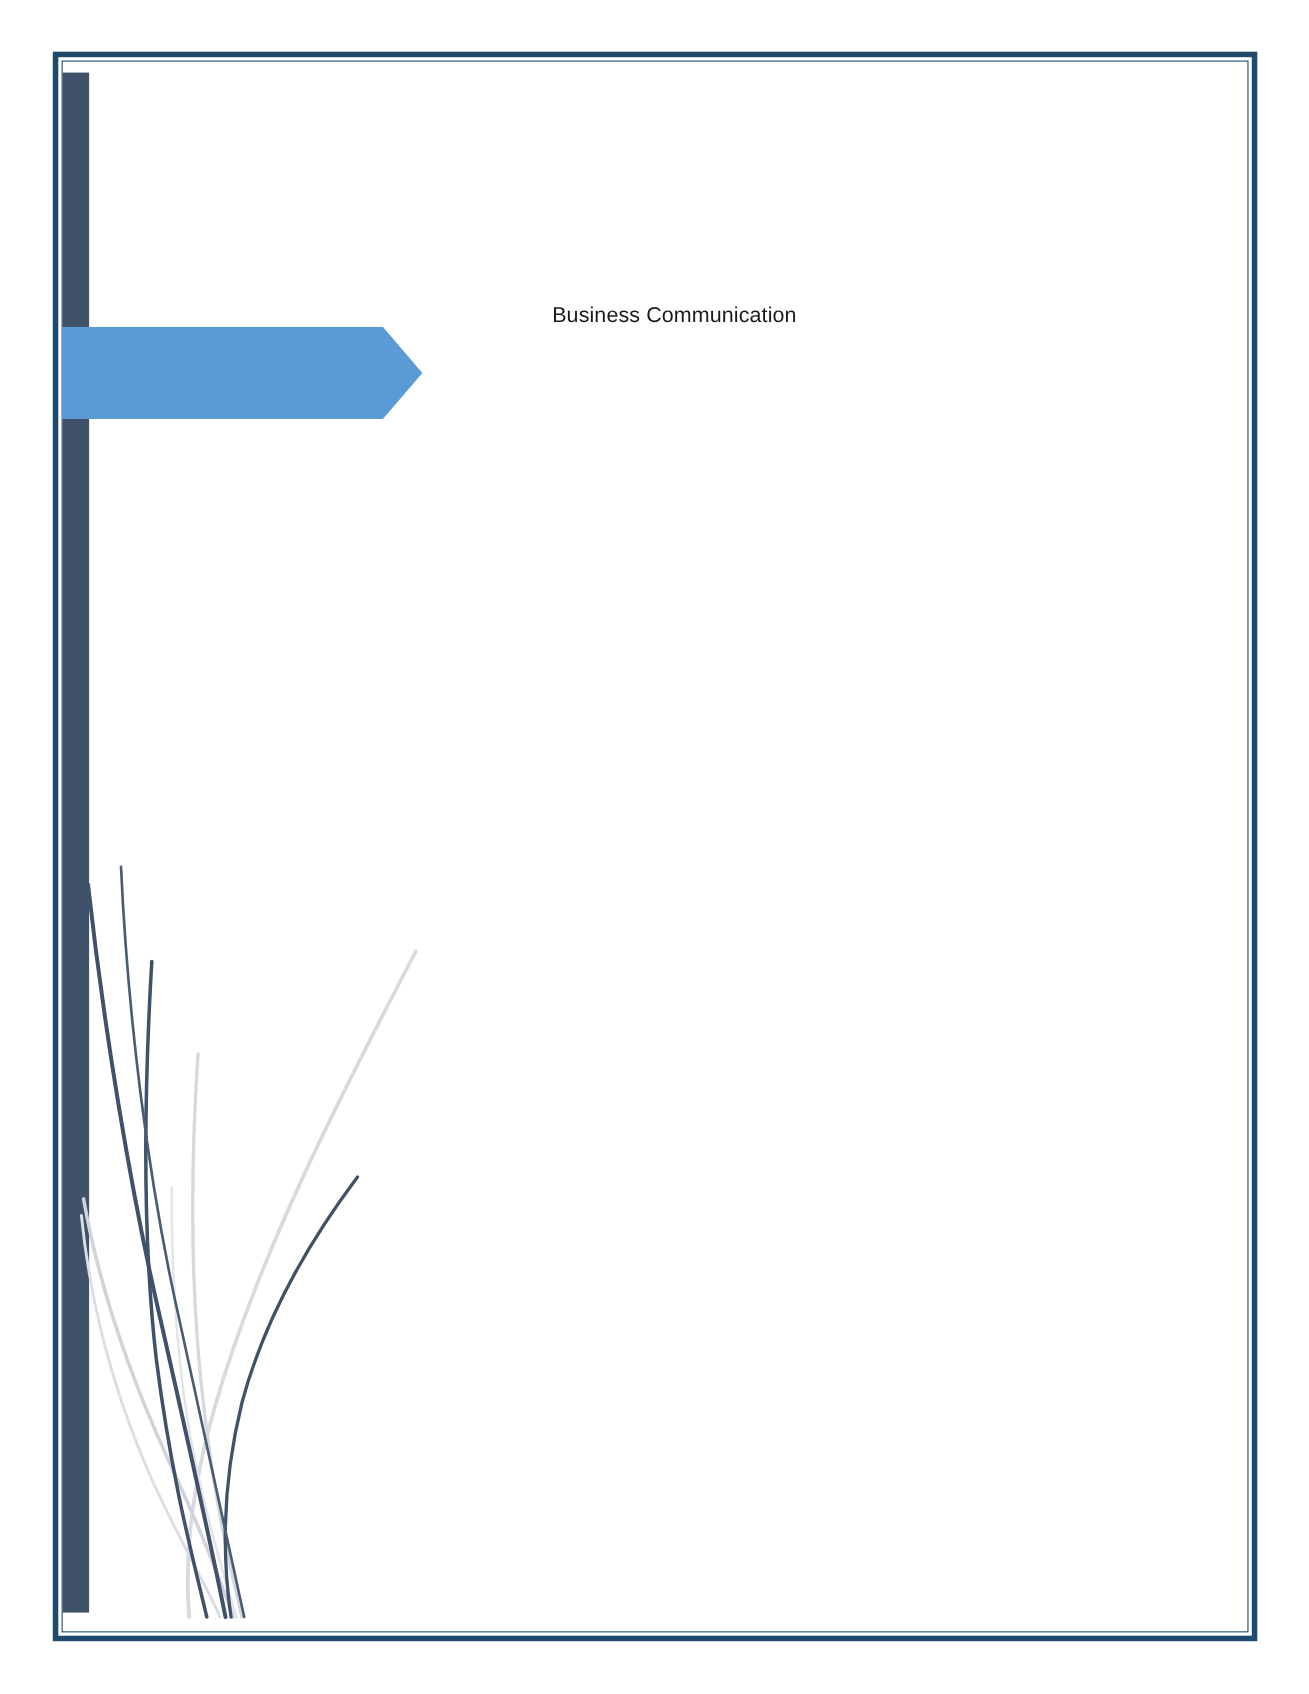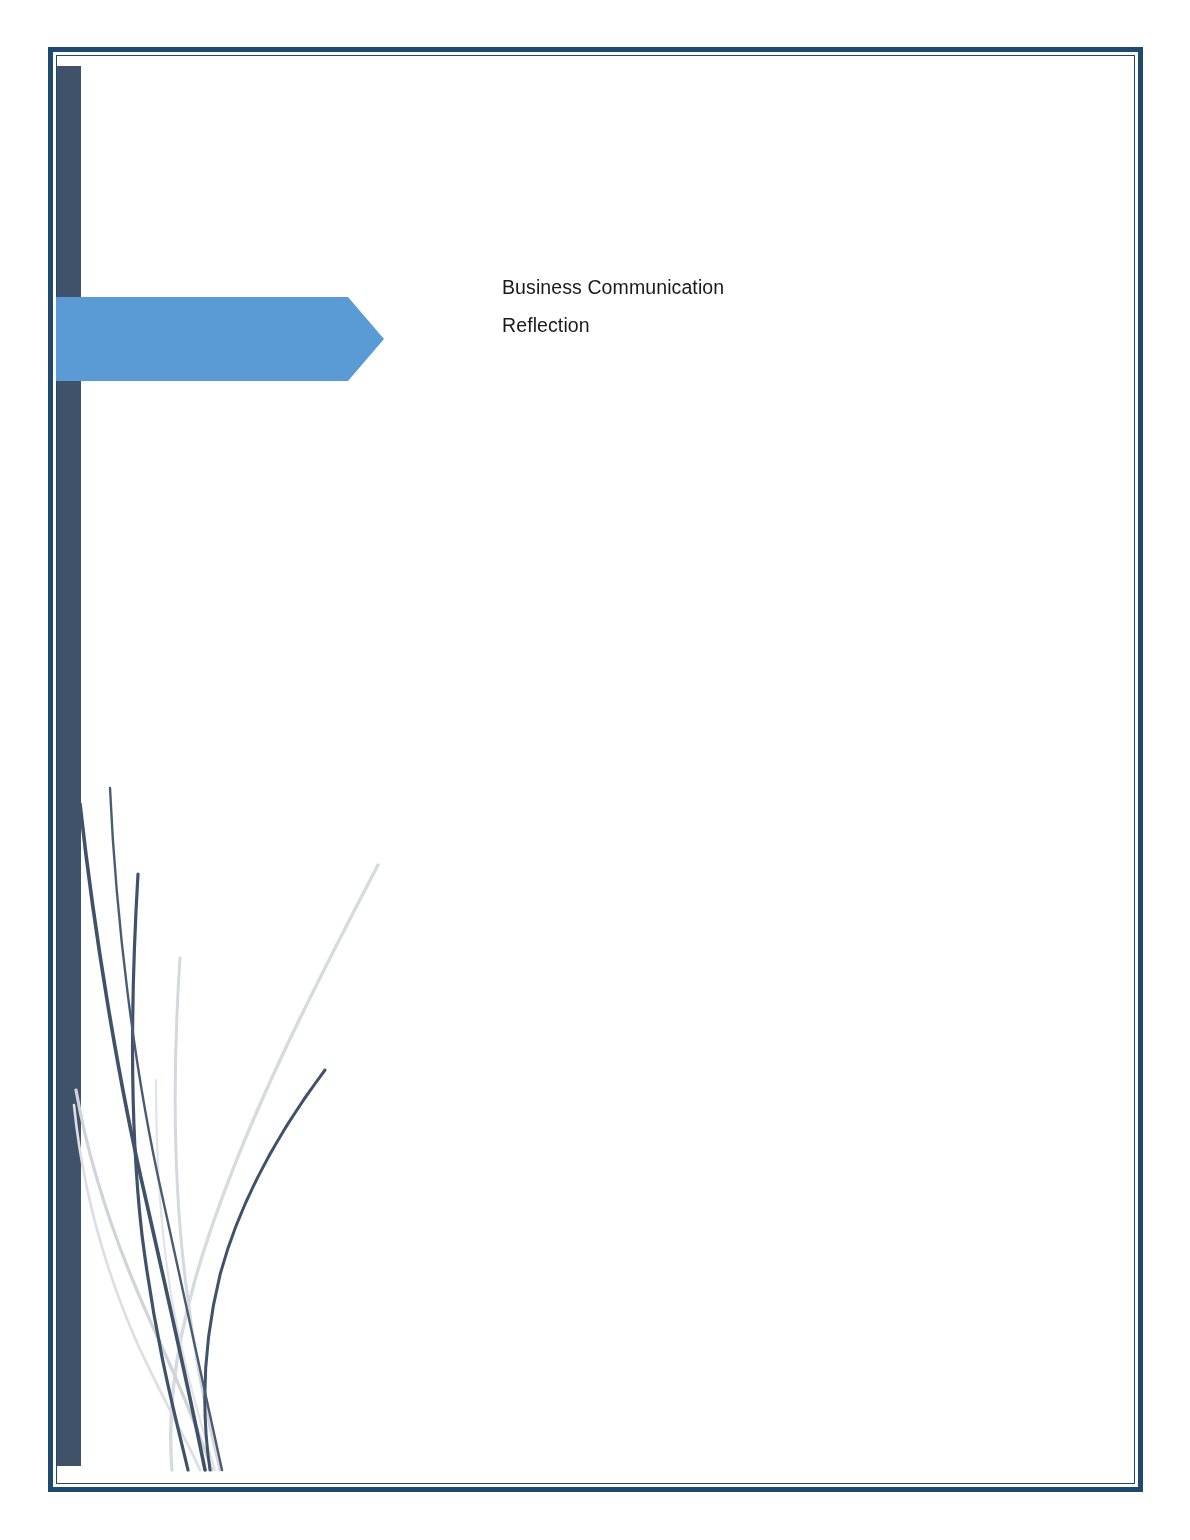--- a/index.html
+++ b/index.html
@@ -127,16 +127,15 @@
   </div>
 
   <div class="arrow-banner">
     <svg viewBox="0 0 328 84" preserveAspectRatio="none" aria-hidden="true">
       <polygon points="0,0 292,0 328,42 292,84 0,84" fill="#5B9BD5"></polygon>
     </svg>
   </div>
 
   <div class="title-block">
     <div class="title-line">Business Communication</div>
-    <div class="title-line">Reflection</div>
   </div>
 
 </div>
 
 </body></html>

